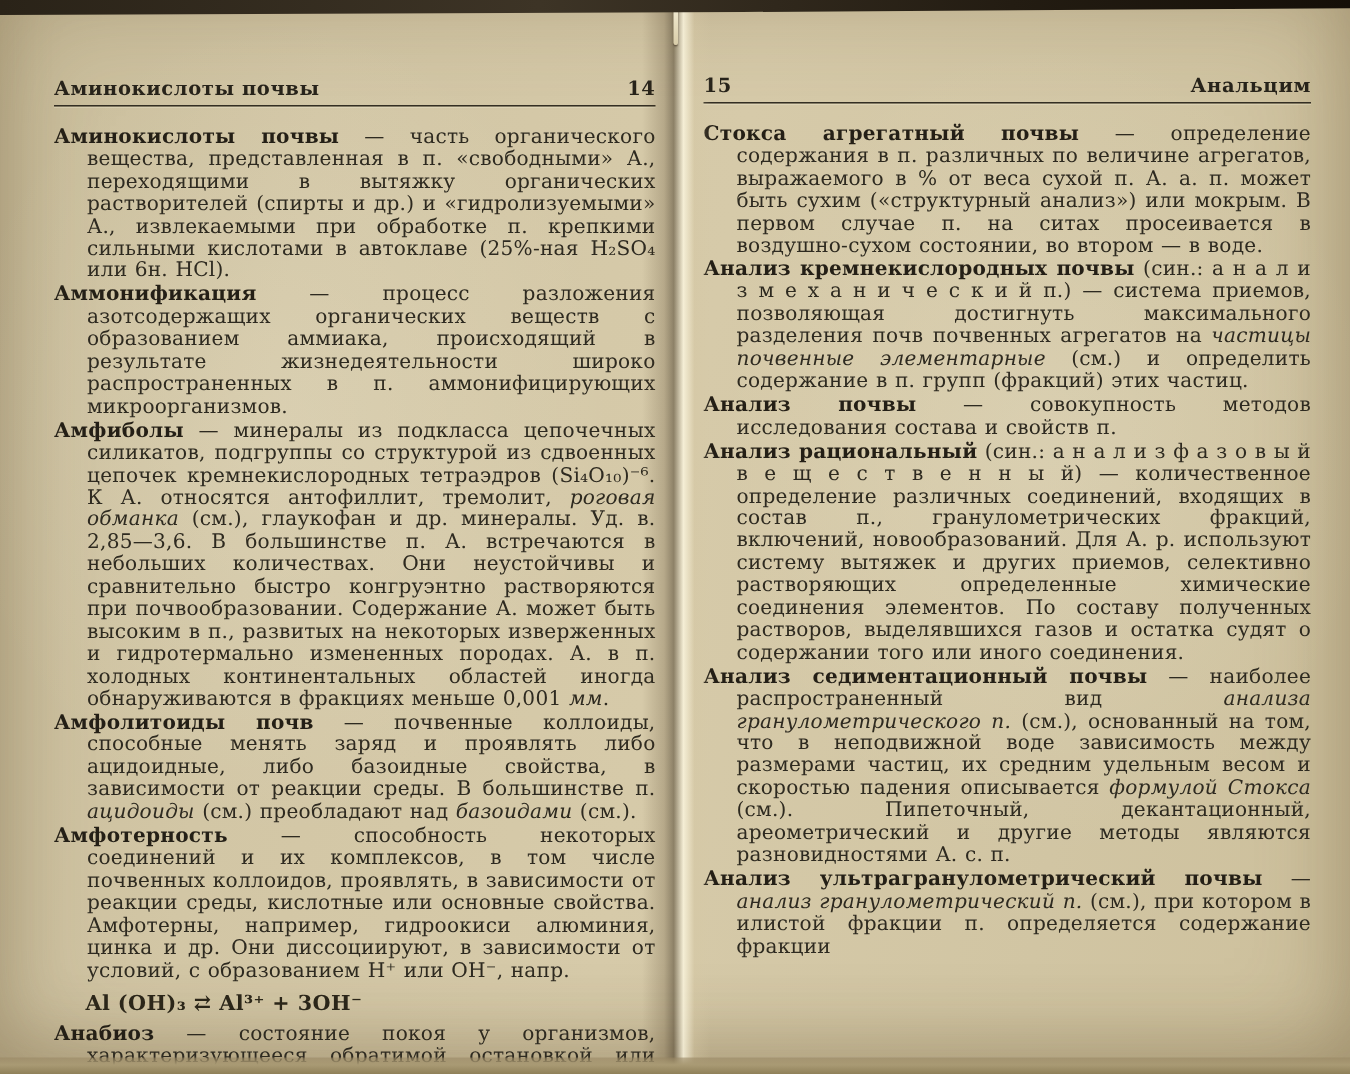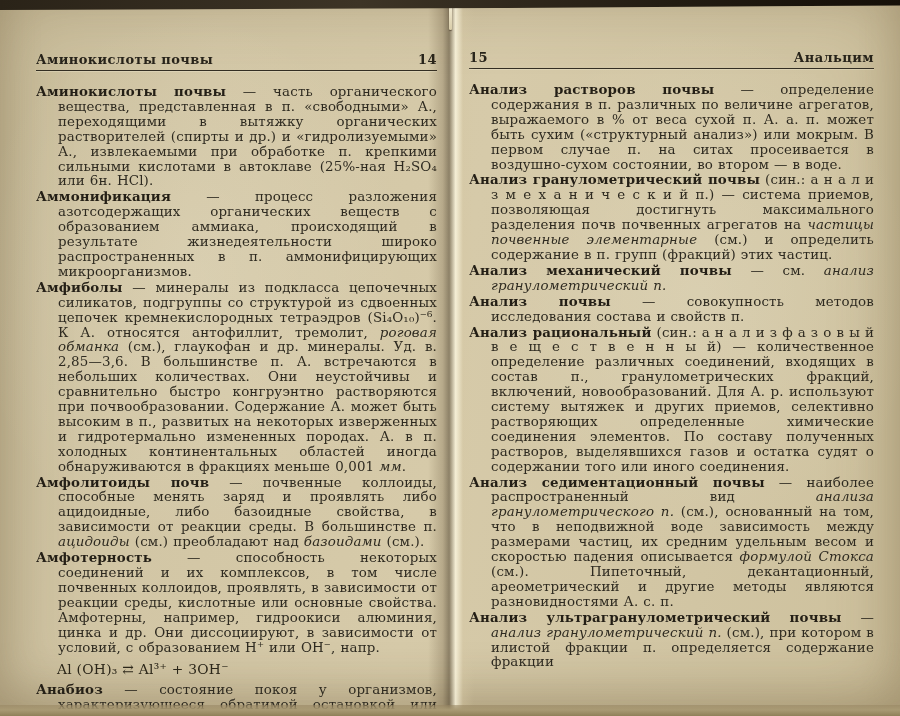--- a/index.html
+++ b/index.html
@@ -56,21 +56,21 @@
   .entry{
     margin:0;padding-left:22px;text-indent:-22px;
     font-size:13.4px;line-height:14.9px;text-align:justify;
     letter-spacing:.012em;word-spacing:.04em;color:#2e2a20;
   }
   .entry.cont{text-indent:0;}
   .entry b{font-weight:bold;color:#241f16;}
   .entry i{font-style:italic;}
   .formula{
     display:flex;align-items:center;gap:8px;
-    margin:6px 0 5px 21px;white-space:nowrap;
+    margin:6px 0 5px 21px;white-space:nowrap;font-weight:bold;
   }
   .formula .expr{font-size:13.8px;color:#2b2619;letter-spacing:.02em;}
   .formula .fnote{font-size:8.6px;line-height:9.6px;color:#3a3426;letter-spacing:.01em;}
 </style>
 </head>
 <body>
 
 <div class="scan">
   <div class="top-edge"></div>
 
@@ -95,23 +95,22 @@
         </div>
     </div>
 
     <div class="page right">
       <div class="pagehead">
         <span>15</span>
         <span>Анальцим</span>
       </div>
       <div class="rule"></div>
       <div class="entries" id="right-entries">
-          <p class="entry"><b>Анализ растворов почвы</b><span> — определение содержания в п. различных по величине агрегатов, выражаемого в % от веса сухой п. А. а. п. может быть сухим («структурный анализ») или мокрым. В первом случае п. на ситах просеивается в воздушно-сухом состоянии, во втором — в воде.</span></p>
-          <p class="entry"><b>Анализ гранулометрический почвы</b><span> (син.: а н а л и з  м е х а н и ч е с к и й  п.) — система приемов, позволяющая достигнуть максимального разделения почв почвенных агрегатов на </span><i>частицы почвенные элементарные</i><span> (см.) и определить содержание в п. групп (фракций) этих частиц.</span></p>
-          <p class="entry"><b>Анализ механический почвы</b><span> — см. </span><i>анализ гранулометрический п.</i></p>
+          <p class="entry"><b>Стокса агрегатный почвы</b><span> — определение содержания в п. различных по величине агрегатов, выражаемого в % от веса сухой п. А. а. п. может быть сухим («структурный анализ») или мокрым. В первом случае п. на ситах просеивается в воздушно-сухом состоянии, во втором — в воде.</span></p>
+          <p class="entry"><b>Анализ кремнекислородных почвы</b><span> (син.: а н а л и з  м е х а н и ч е с к и й  п.) — система приемов, позволяющая достигнуть максимального разделения почв почвенных агрегатов на </span><i>частицы почвенные элементарные</i><span> (см.) и определить содержание в п. групп (фракций) этих частиц.</span></p>
           <p class="entry"><b>Анализ почвы</b><span> — совокупность методов исследования состава и свойств п.</span></p>
           <p class="entry"><b>Анализ рациональный</b><span> (син.: а н а л и з  ф а з о в ы й  в е щ е с т в е н н ы й) — количественное определение различных соединений, входящих в состав п., гранулометрических фракций, включений, новообразований. Для А. р. используют систему вытяжек и других приемов, селективно растворяющих определенные химические соединения элементов. По составу полученных растворов, выделявшихся газов и остатка судят о содержании того или иного соединения.</span></p>
           <p class="entry"><b>Анализ седиментационный почвы</b><span> — наиболее распространенный вид </span><i>анализа гранулометрического п.</i><span> (см.), основанный на том, что в неподвижной воде зависимость между размерами частиц, их средним удельным весом и скоростью падения описывается </span><i>формулой Стокса</i><span> (см.). Пипеточный, декантационный, ареометрический и другие методы являются разновидностями А. с. п.</span></p>
           <p class="entry"><b>Анализ ультрагранулометрический почвы</b><span> — </span><i>анализ гранулометрический п.</i><span> (см.), при котором в илистой фракции п. определяется содержание фракции </span></p>
         </div>
     </div>
 
   </div>
 
   <div class="gutter">

